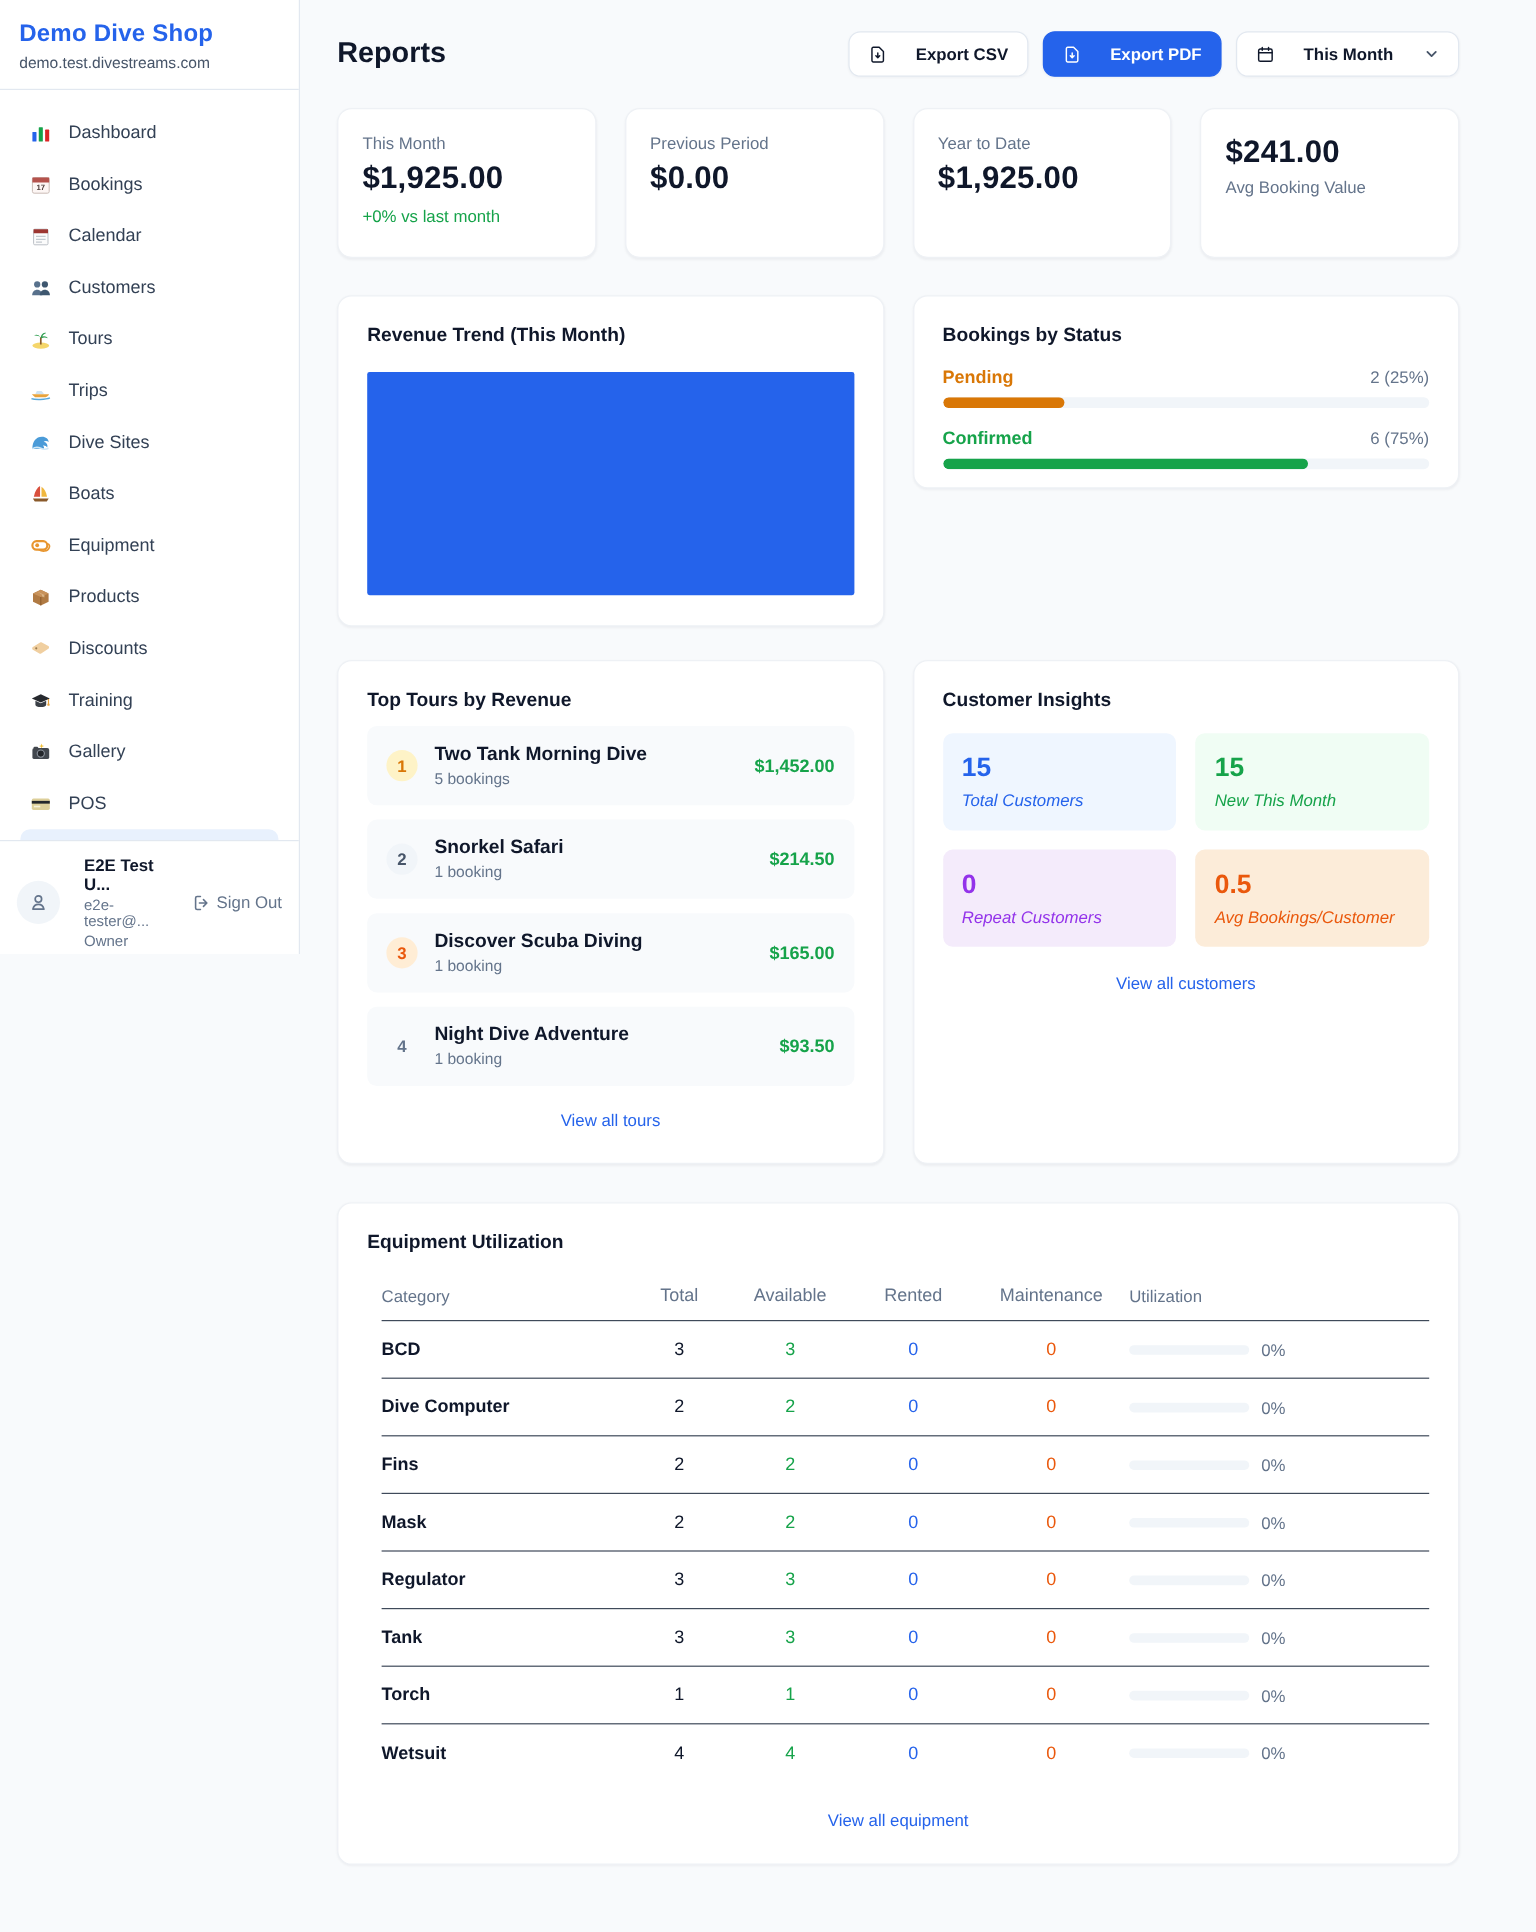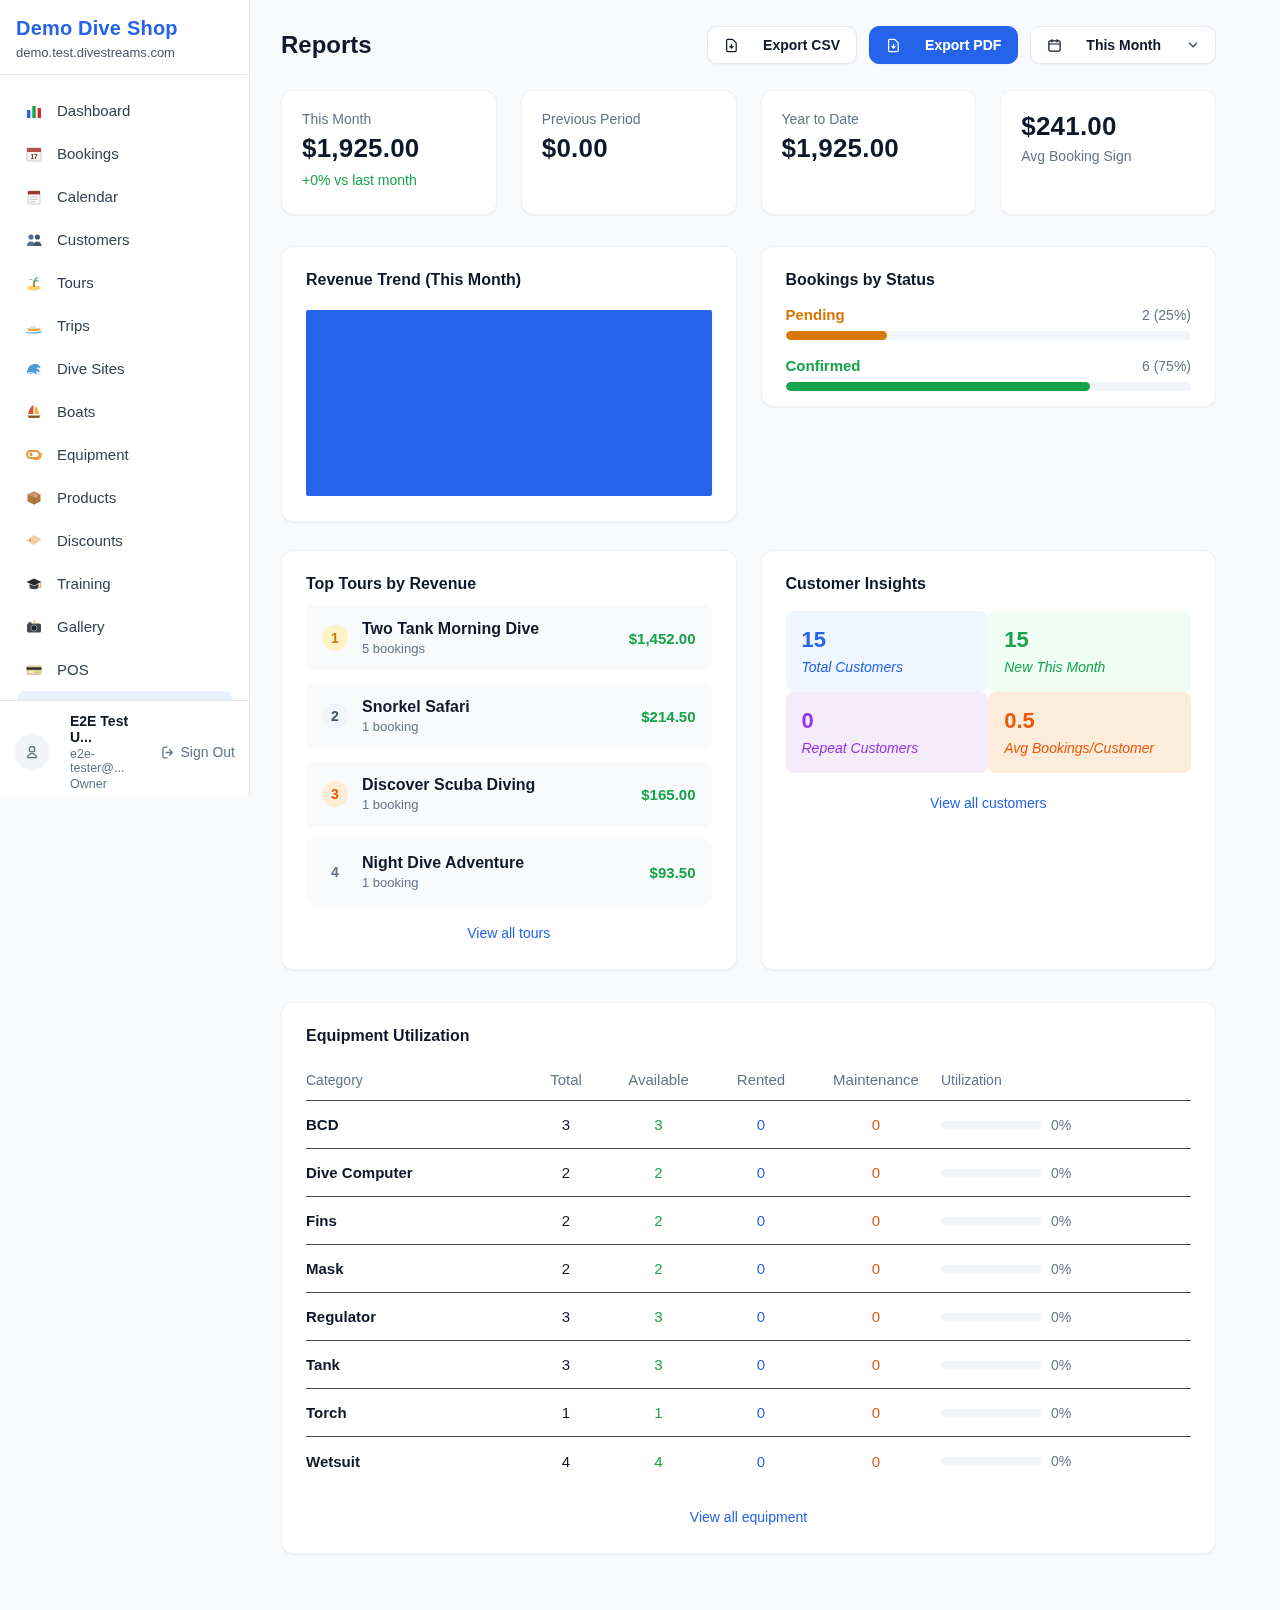--- a/index.html
+++ b/index.html
@@ -81,33 +81,33 @@
   .rank.r3 { background:#ffedd5; color:#ea580c; }
   .rank.r4 { background:transparent; color:#64748b; }
   .tour-info { flex:1; }
   .tour-name { font-size:16px; font-weight:bold; color:#0f172a; }
   .tour-sub { font-size:13px; color:#64748b; margin-top:3px; }
   .tour-amt { font-size:15px; font-weight:bold; color:#16a34a; }
   .link { color:#2563eb; font-size:14px; text-align:center; cursor:pointer; }
   .card-link { margin-top:20px; }
   
   .ci-card { min-height:420px; }
-  .ci-grid { display:grid; grid-template-columns:1fr 1fr; margin-top:18px; }
+  .ci-grid { display:grid; grid-template-columns:1fr 1fr; gap:16px; margin-top:18px; }
   .tile { border-radius:8px; padding:16px; height:81px; }
   .tile .t-val { font-size:22px; font-weight:800; }
   .tile .t-lab { font-size:14px; margin-top:6px;font-style:italic; }
   .tile.blue   { background:#eff6ff; } .tile.blue .t-val, .tile.blue .t-lab { color:#2563eb; }
   .tile.green  { background:#f0fdf4; } .tile.green .t-val, .tile.green .t-lab { color:#16a34a; }
   .tile.purple { background:#f4ebfb; } .tile.purple .t-val, .tile.purple .t-lab { color:#9333ea; }
   .tile.orange { background:#fcecd9; } .tile.orange .t-val, .tile.orange .t-lab { color:#ea580c; }
   
   .eq-card { padding:24px 24px 28px 24px; }
   .eq-table { margin-top:14px; }
   .eq-row { display:grid; grid-template-columns:1fr 80px 105px 100px 130px 250px;
-    align-items:center; height:48px; border-bottom:1px solid #3f4a5a; }
+    align-items:center; height:48px; border-bottom:1px solid #3f4a5a;margin-left:12px; }
   .eq-row.head { border-bottom:1px solid #3f4a5a; height:42px; }
   .eq-row:last-child { border-bottom:none; }
   .eq-h { font-size:14px; color:#64748b; }
   .eq-cat { font-size:15px; font-weight:bold; color:#0f172a; }
   .c-center { text-align:center; font-size:15px; }
   .c-total { color:#0f172a; } .c-av { color:#16a34a; } .c-re { color:#2563eb; } .c-ma { color:#ea580c; }
   .util-cell { display:flex; align-items:center; gap:10px; }
   .util-track { width:100px; height:8px; border-radius:4px; background:#f1f5f9; }
   .util-pct { font-size:14px; color:#64748b; }
   svg { display:block; }
@@ -344,21 +344,21 @@
     <div class="card stat-card">
       <div class="stat-label">Previous Period</div>
       <div class="stat-value">$0.00</div>
     </div>
     <div class="card stat-card">
       <div class="stat-label">Year to Date</div>
       <div class="stat-value">$1,925.00</div>
     </div>
     <div class="card stat-card flip">
       <div class="stat-value">$241.00</div>
-      <div class="stat-label">Avg Booking Sign</div>
+      <div class="stat-label">Avg Booking Value</div>
     </div>
   </section>
 
   <section class="grid2">
     <div class="card" style="height:276px;">
       <div class="card-title">Revenue Trend (This Month)</div>
       <div class="rev-block" style="background:#2563eb;"></div>
     </div>
 
     <div class="card" style="height:161px;">

